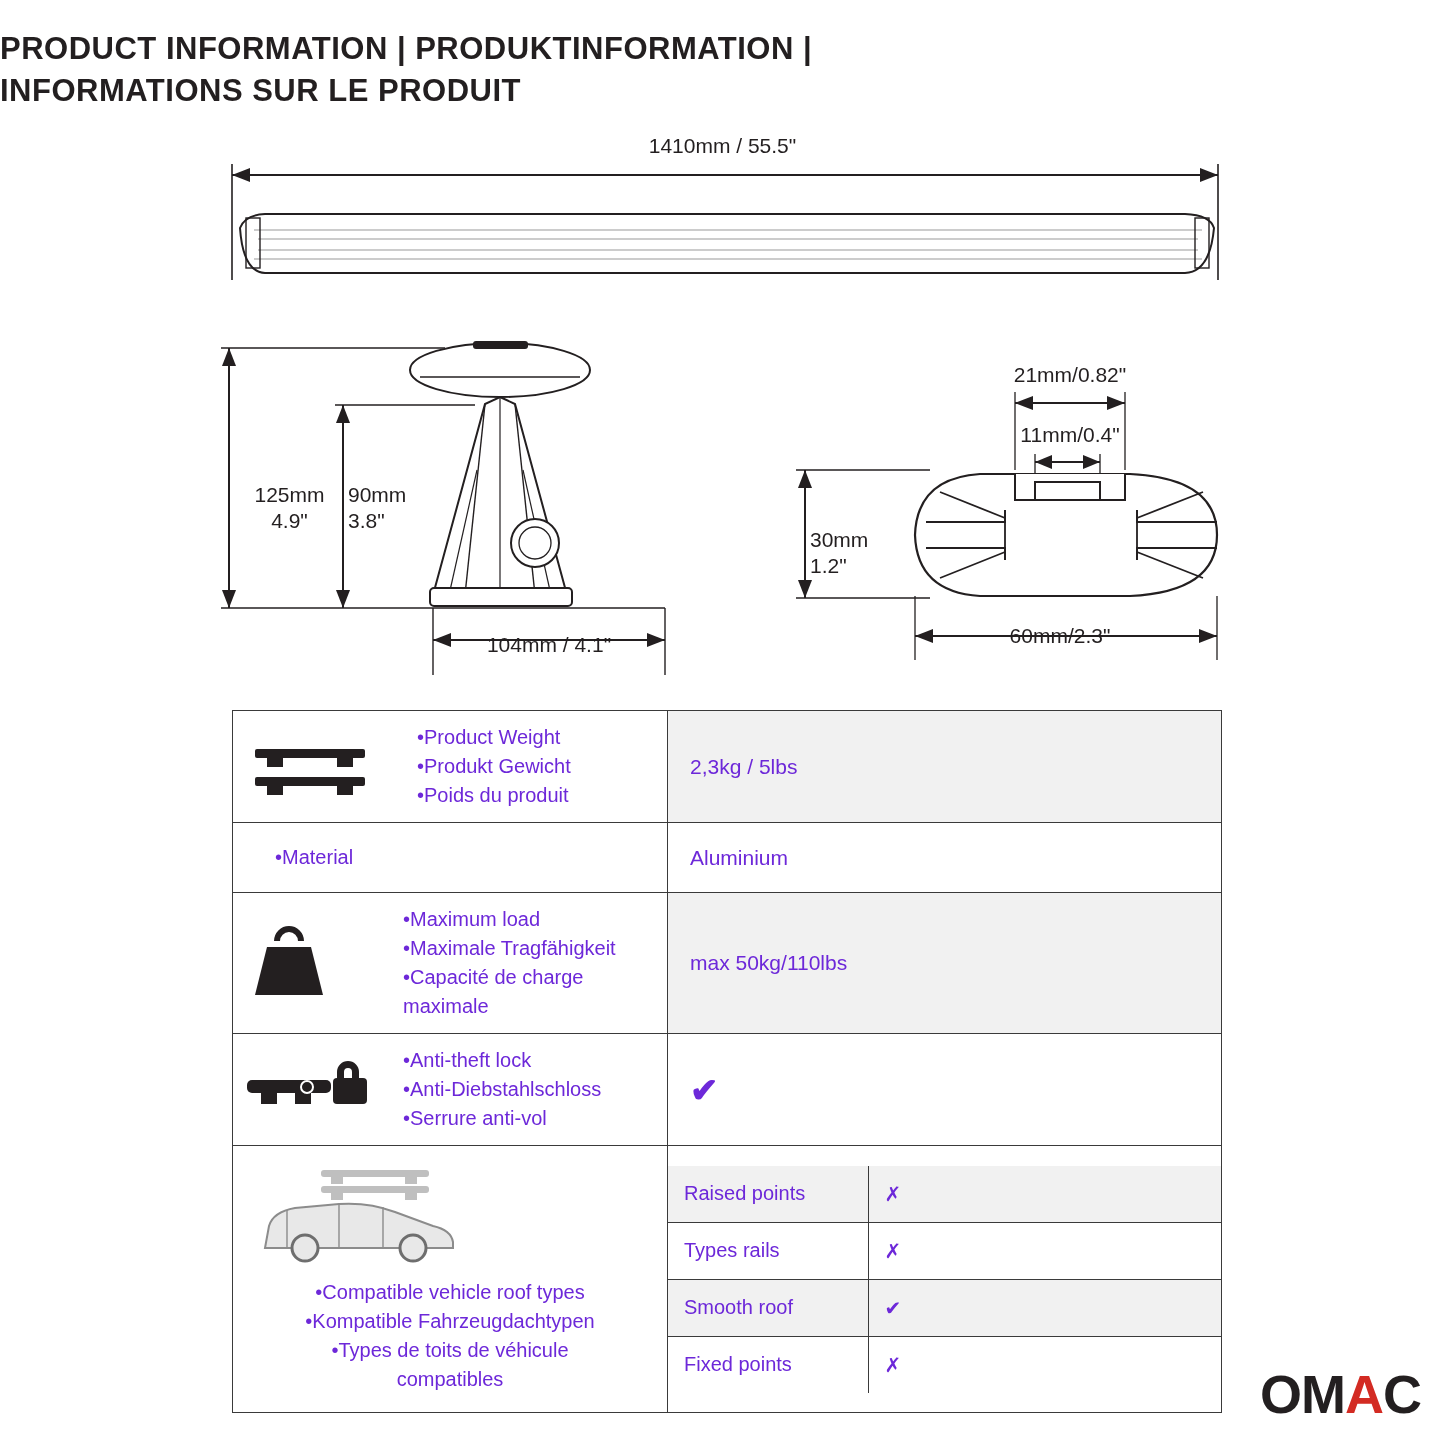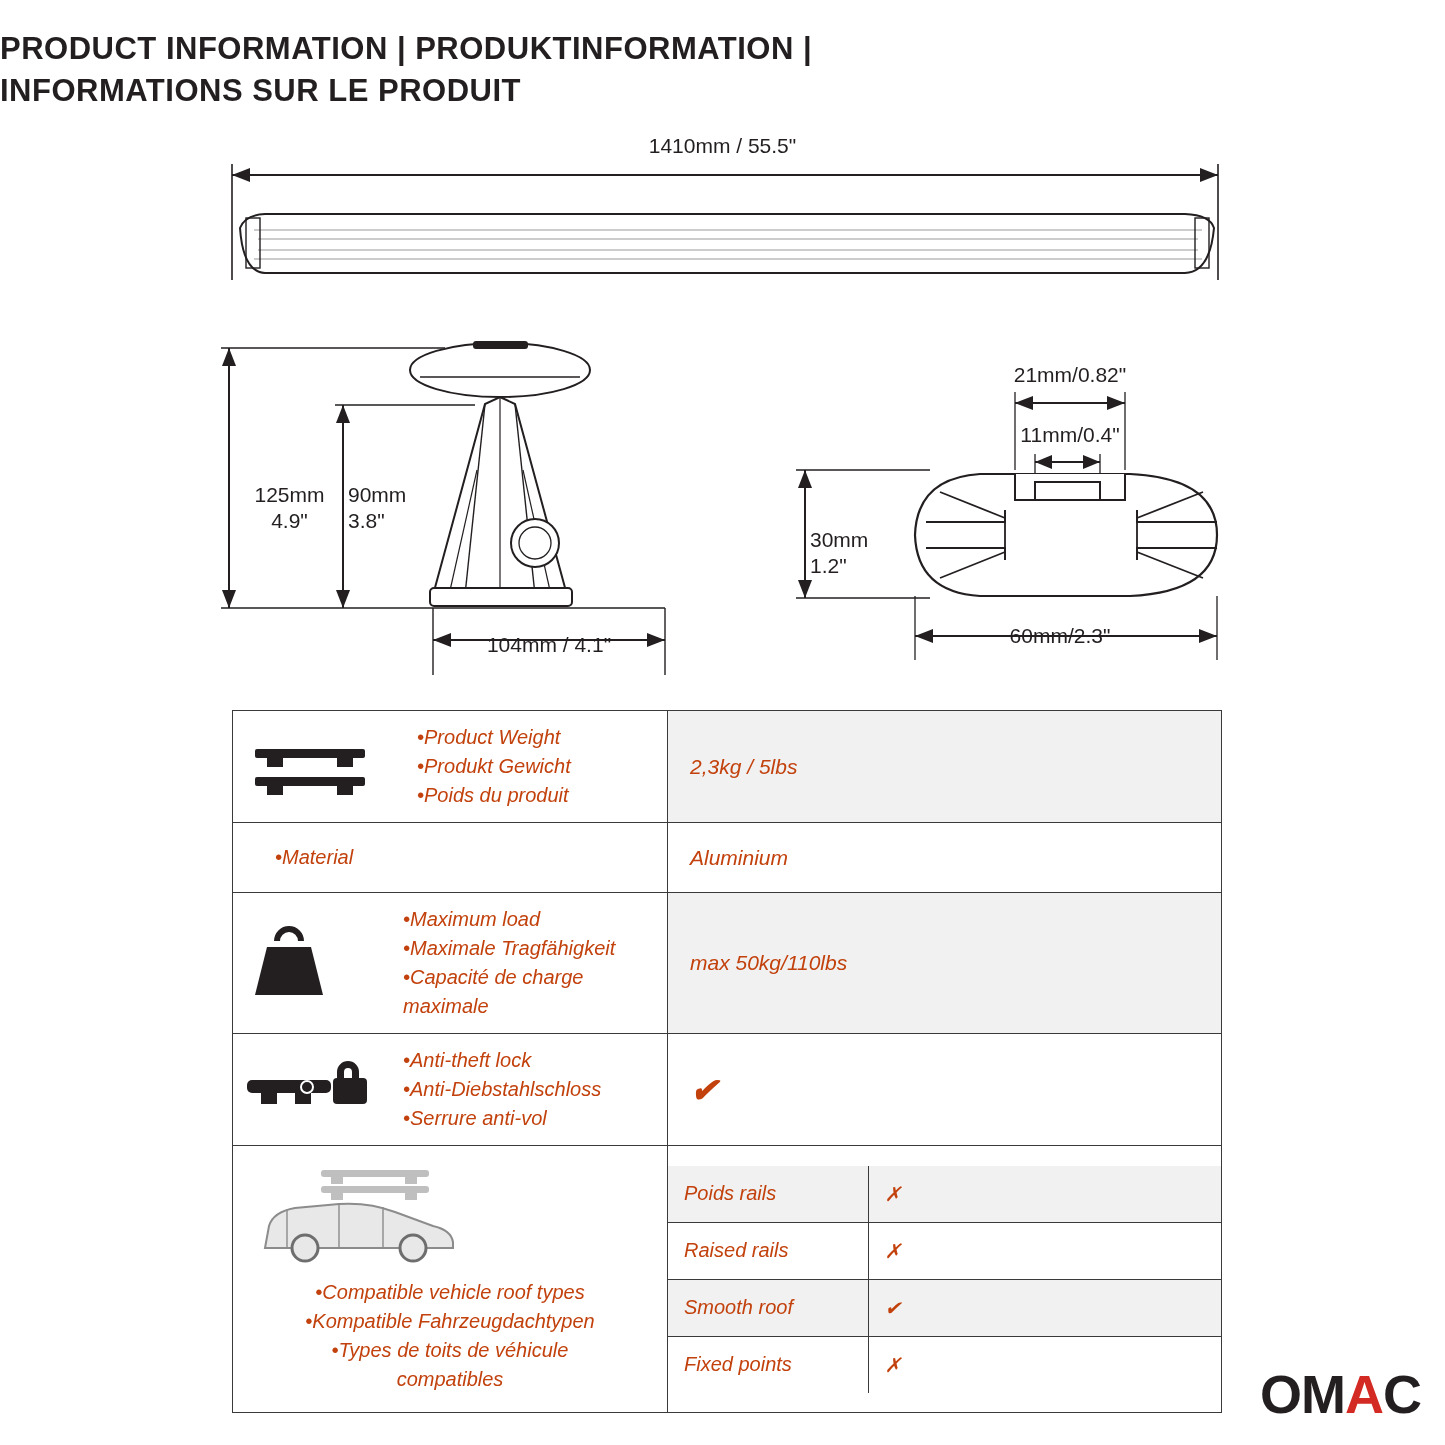--- a/index.html
+++ b/index.html
@@ -25,22 +25,21 @@
 
   
   .dim { position:absolute; font-size:21px; color:#231f20; white-space:pre; line-height:1.22; }
 
   
   .spec-table {
     position:absolute; left:232px; top:710px;
     width:990px;
     border-collapse:collapse;
     font-size:19.5px;
-    color:#c2410c;
-    font-style:italic;
+    color:#6d28d9;
   }
   .spec-table td {
     border:1.5px solid #3a3a3a;
     padding:0;
     vertical-align:middle;
   }
   .cell-pad { padding:12px 14px; }
   .label-cell { width:435px; }
   .value-cell { background:#f1f1f1; }
   .value-cell.white { background:#ffffff; }
@@ -298,25 +297,25 @@
               <div>•Kompatible Fahrzeugdachtypen</div>
               <div>•Types de toits de véhicule</div>
               <div>compatibles</div>
             </div>
           </div>
         </td>
         <td style="padding:0;">
           <table class="sub-table">
             <tbody>
               <tr class="sub-row-grey">
-                <td class="name" style="border-top:none;">Poids rails</td>
+                <td class="name" style="border-top:none;">Raised points</td>
                 <td class="val" style="border-top:none;">✗</td>
               </tr>
               <tr>
-                <td class="name">Raised rails</td>
+                <td class="name">Types rails</td>
                 <td class="val">✗</td>
               </tr>
               <tr class="sub-row-grey">
                 <td class="name">Smooth roof</td>
                 <td class="val">✔</td>
               </tr>
               <tr>
                 <td class="name" style="border-bottom:none;">Fixed points</td>
                 <td class="val" style="border-bottom:none;">✗</td>
               </tr>

